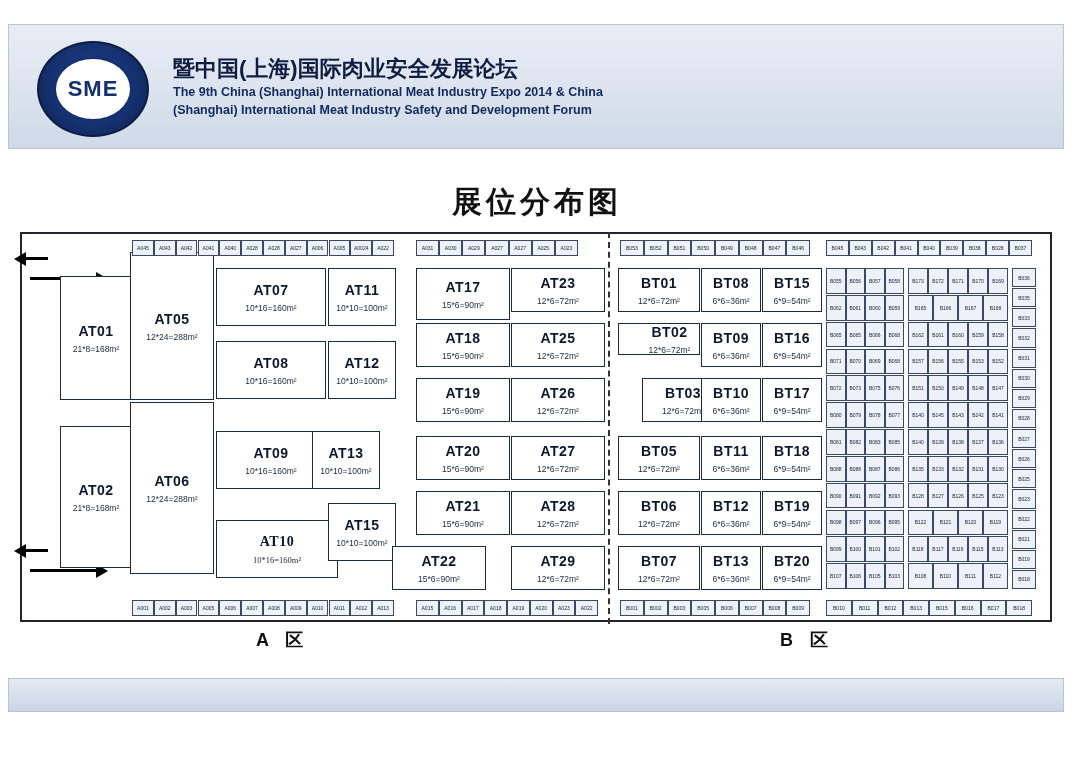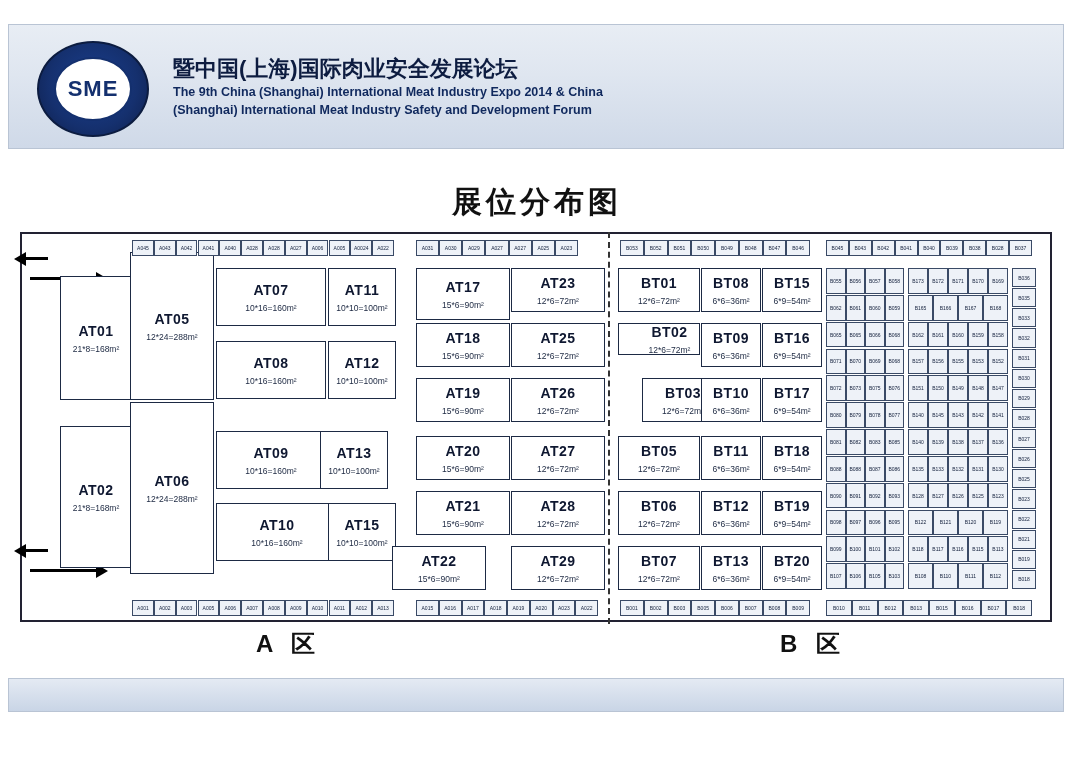--- a/index.html
+++ b/index.html
@@ -54,21 +54,21 @@
   }
   .outline{
     position:absolute;left:12px;top:4px;width:1032px;height:390px;
     border:2px solid #223; box-sizing:border-box;
     background:#fff;
   }
   .divider{
     position:absolute;left:600px;top:4px;height:392px;border-left:2px dashed #333;
   }
   .zone-label{
-    position:absolute;font-size:24px;font-weight:bold;letter-spacing:6px;color:#111;
+    position:absolute;font-size:18px;font-weight:bold;letter-spacing:6px;color:#111;
   }
   
   .booth{
     position:absolute;border:1.6px solid #1d2a44;box-sizing:border-box;
     background:#fff;display:flex;flex-direction:column;align-items:center;justify-content:center;
     color:#0e1730;
   }
   .booth .code{font-size:14px;font-weight:bold;letter-spacing:0.5px;}
   .booth .size{font-size:8.5px;margin-top:5px;color:#1b2740;}
   
@@ -154,34 +154,34 @@
     <span class="size">10*16=160m²</span>
   </div>
   <div class="booth" style="left:208px;top:113px;width:110px;height:58px;">
     <span class="code">AT08</span>
     <span class="size">10*16=160m²</span>
   </div>
   <div class="booth" style="left:208px;top:203px;width:110px;height:58px;">
     <span class="code">AT09</span>
     <span class="size">10*16=160m²</span>
   </div>
-  <div class="booth" style="left:208px;top:275px;width:122px;height:58px;">
+  <div class="booth" style="left:208px;top:292px;width:122px;height:58px;font-family:Liberation Serif, serif;">
     <span class="code">AT10</span>
     <span class="size">10*16=160m²</span>
   </div>
 
   <div class="booth" style="left:320px;top:40px;width:68px;height:58px;">
     <span class="code">AT11</span>
     <span class="size">10*10=100m²</span>
   </div>
   <div class="booth" style="left:320px;top:113px;width:68px;height:58px;">
     <span class="code">AT12</span>
     <span class="size">10*10=100m²</span>
   </div>
-  <div class="booth" style="left:312px;top:203px;width:68px;height:58px;">
+  <div class="booth" style="left:304px;top:203px;width:68px;height:58px;">
     <span class="code">AT13</span>
     <span class="size">10*10=100m²</span>
   </div>
   <div class="booth" style="left:320px;top:275px;width:68px;height:58px;">
     <span class="code">AT15</span>
     <span class="size">10*10=100m²</span>
   </div>
 
   <div class="booth" style="left:408px;top:40px;width:94px;height:52px;">
     <span class="code">AT17</span>

